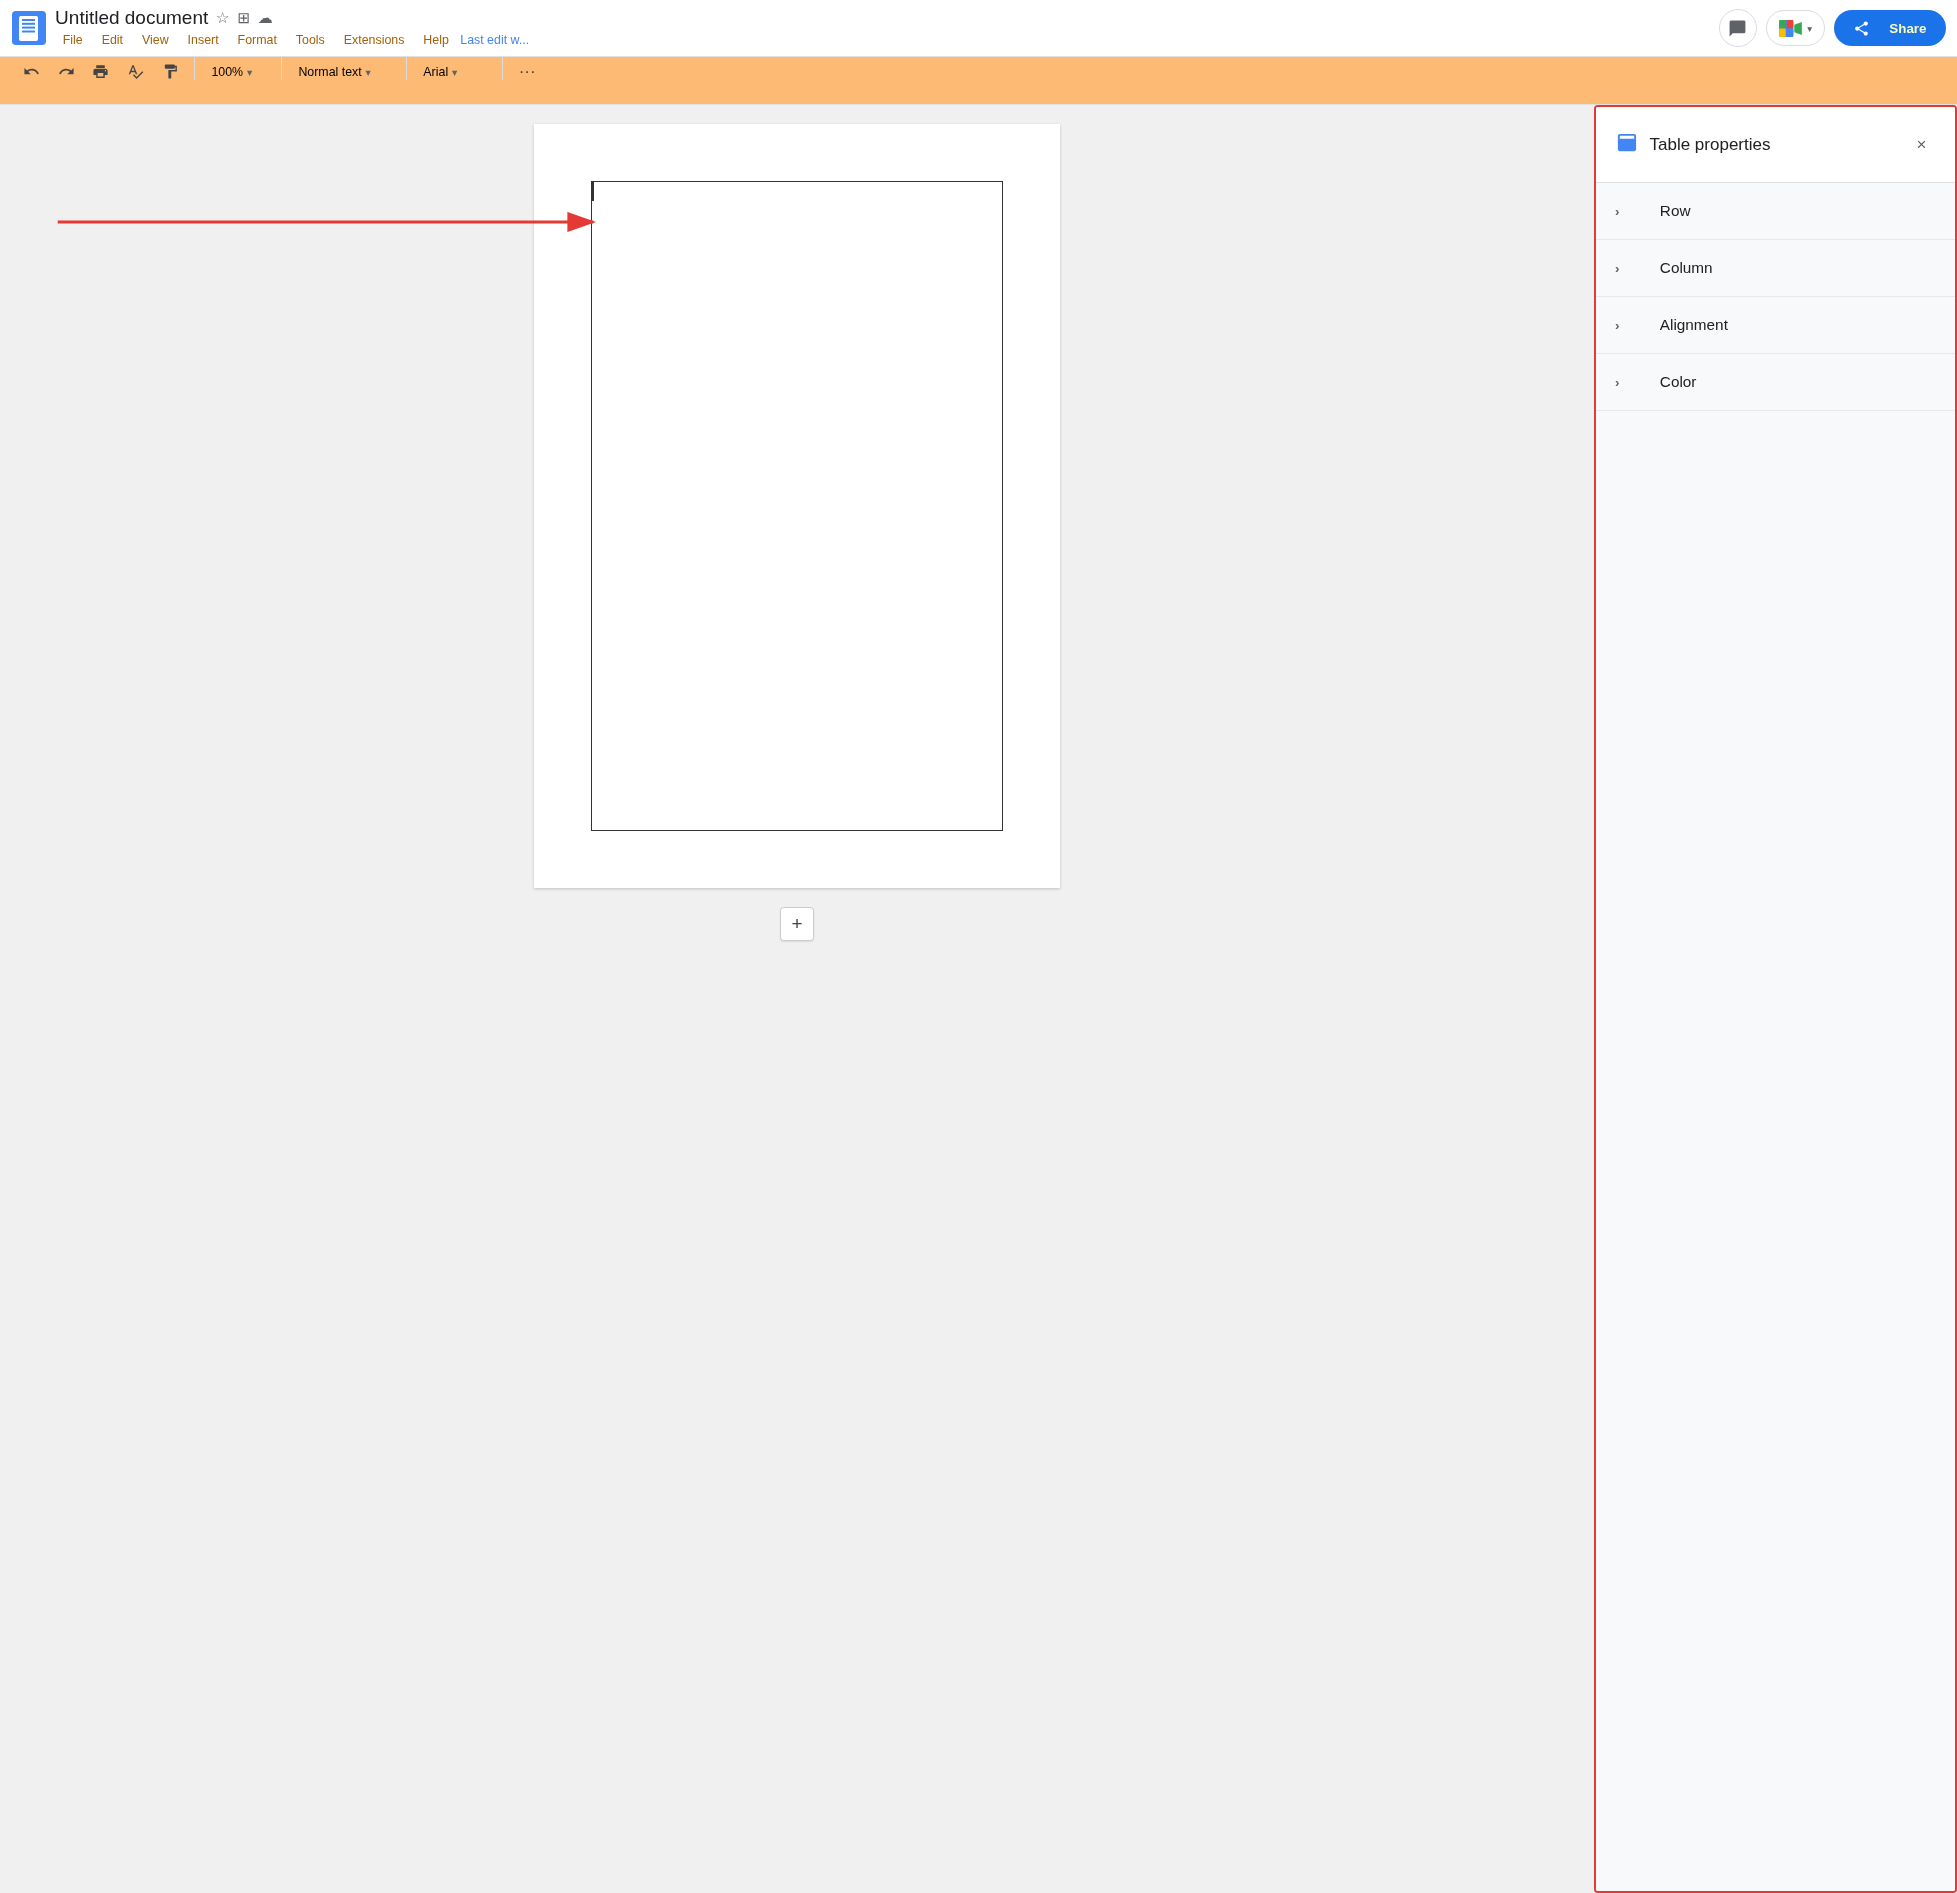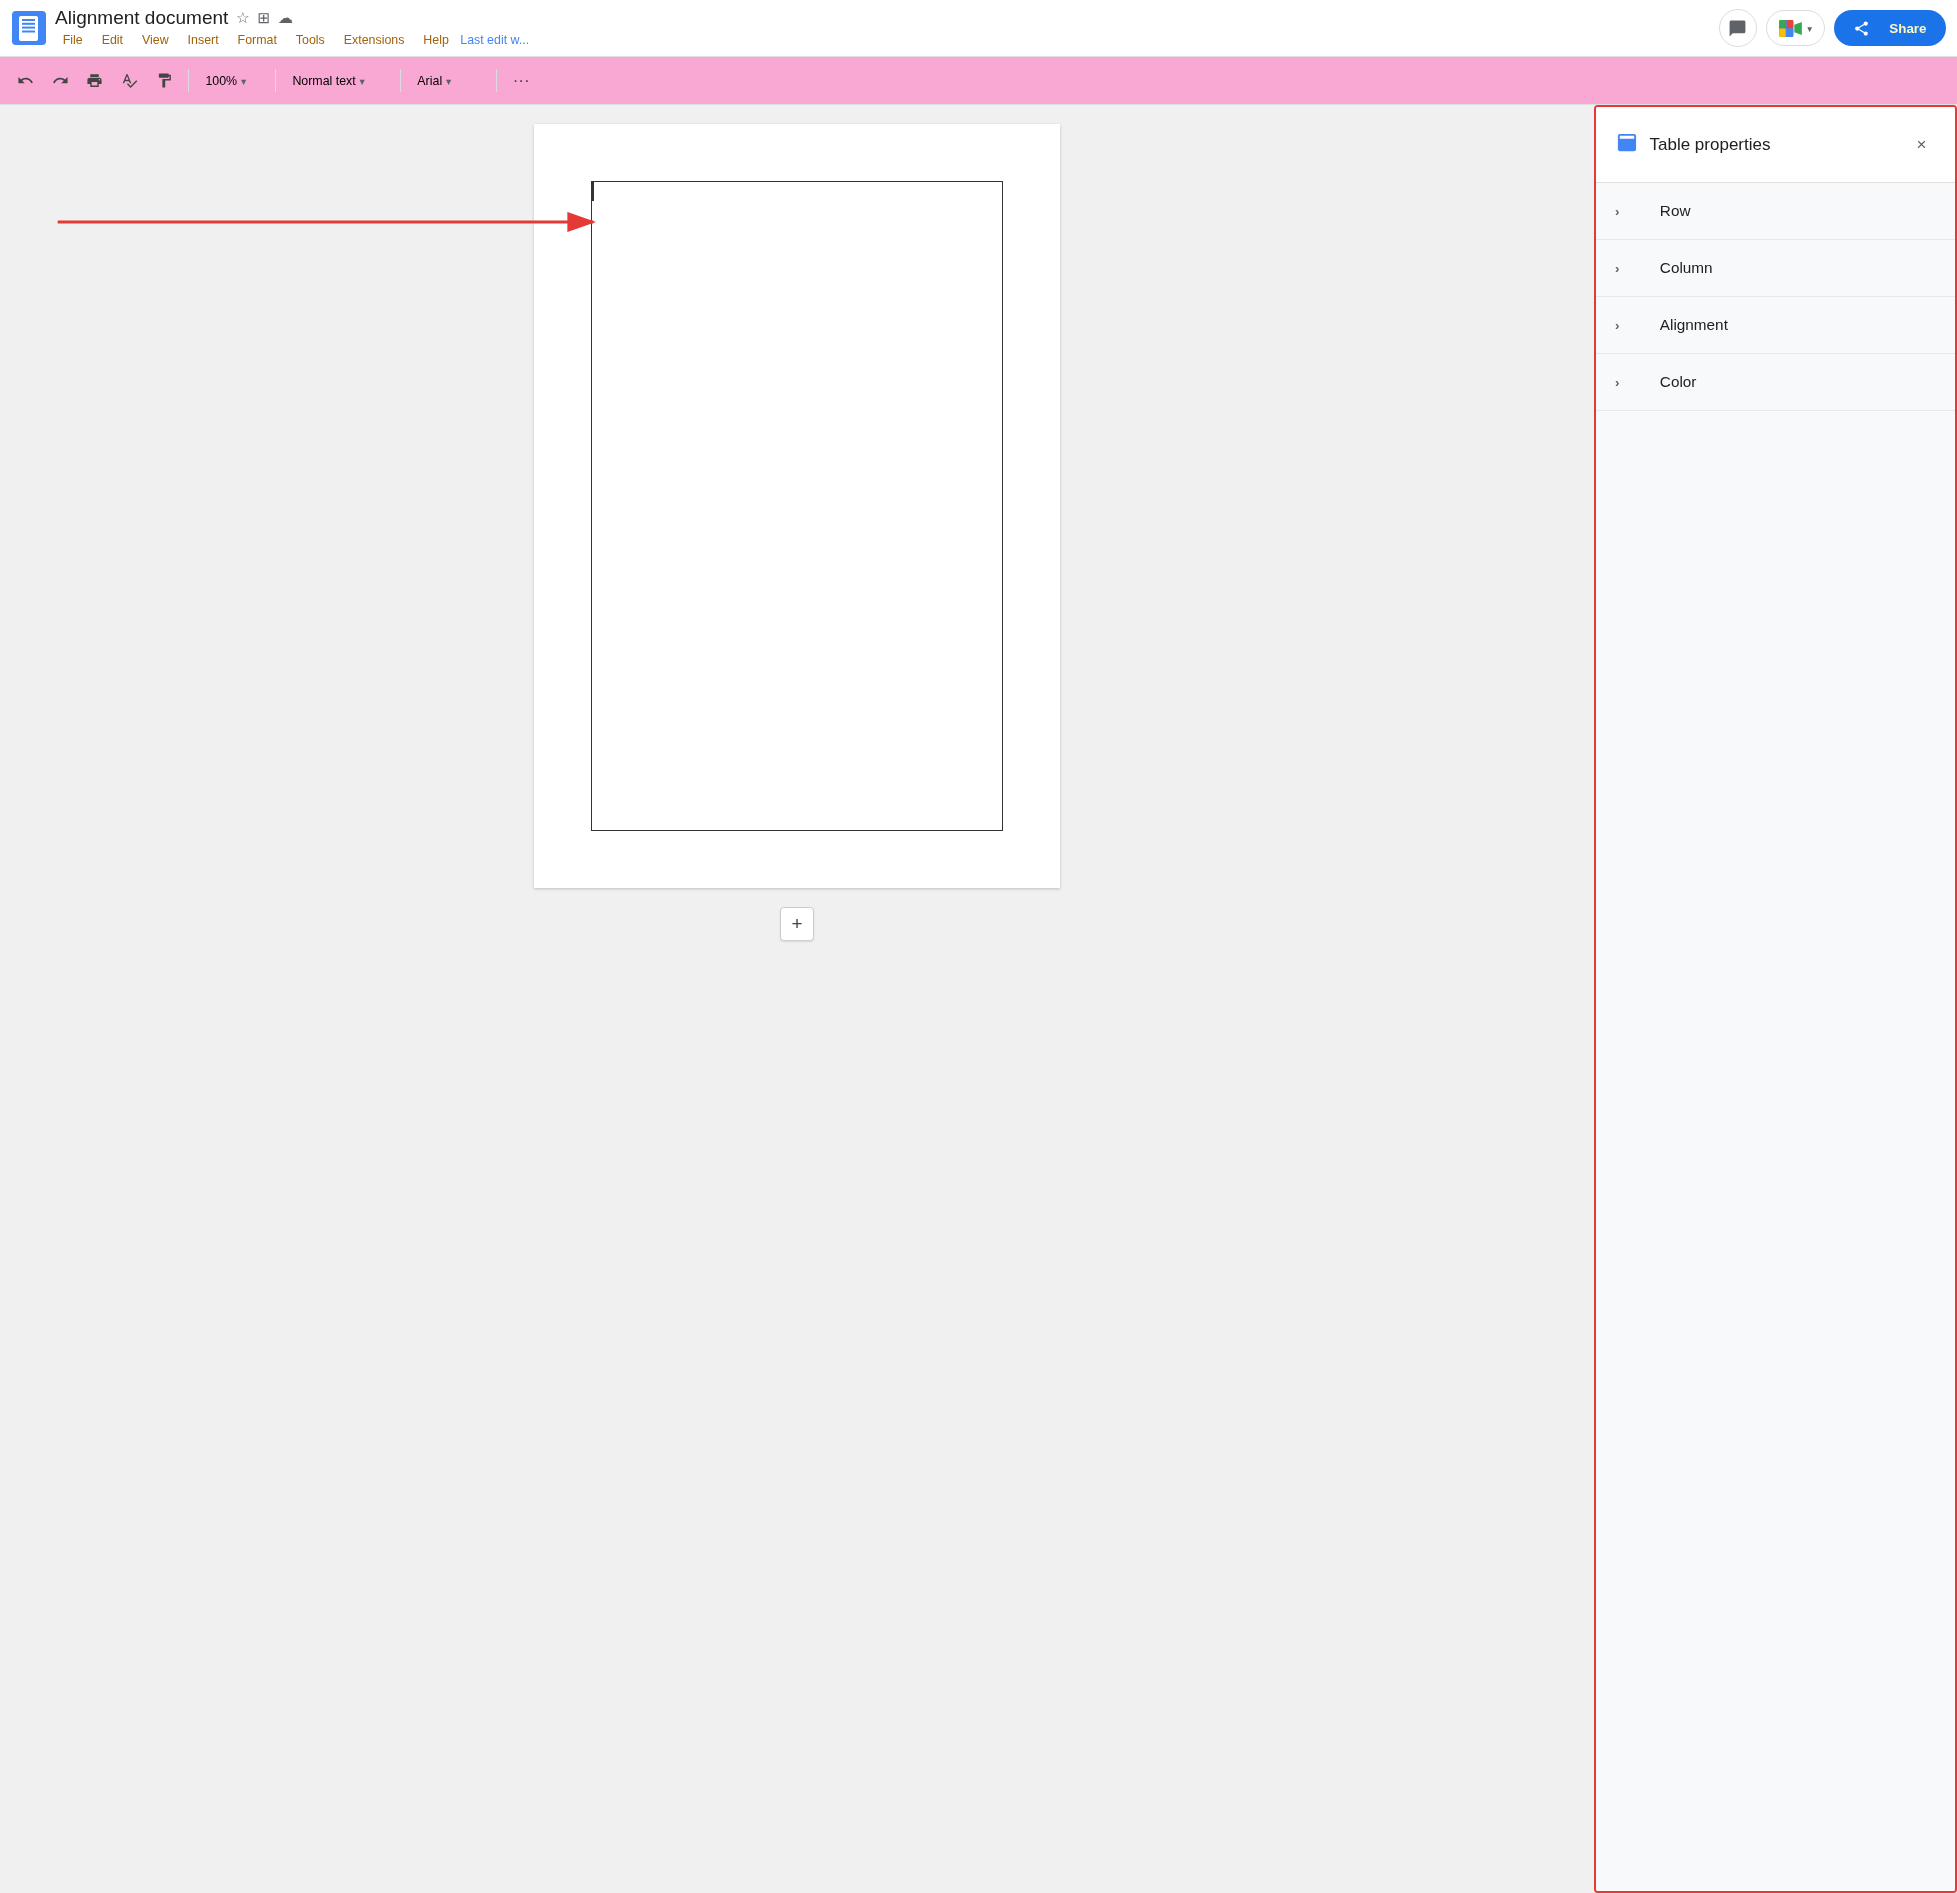--- a/index.html
+++ b/index.html
@@ -124,25 +124,25 @@
       font-size: 13.4px;
       font-weight: 700;
       cursor: pointer;
       display: flex;
       align-items: center;
       gap: 19px;
     }
 
     
     .toolbar {
-      background: #f9a8d4;
+      background: #fdba74;
       height: 48px;
       display: flex;
-      align-items: center;
-      padding: 0 11px;
+      align-items: flex-start;
+      padding: 0 17px;
       gap: 5.7px;
       border-bottom: 1px solid #e0e0e0;
     }
     .toolbar-btn {
       width: 29px;
       height: 29px;
       border-radius: 3.8px;
       border: none;
       background: transparent;
       display: flex;
@@ -319,21 +319,21 @@
 <body>
 
 <div class="top-bar">
 
   <div class="docs-logo">
     <div class="docs-logo-inner"></div>
   </div>
 
   <div class="title-area">
     <div class="doc-title-row">
-      <span class="doc-title">Alignment document</span>
+      <span class="doc-title">Untitled document</span>
       <div class="title-icons">
         <span class="title-icon">☆</span>
         <span class="title-icon">⊞</span>
         <span class="title-icon">☁</span>
       </div>
     </div>
     <div class="menu-bar">
       <span class="menu-item">File</span>
       <span class="menu-item">Edit</span>
       <span class="menu-item">View</span>

